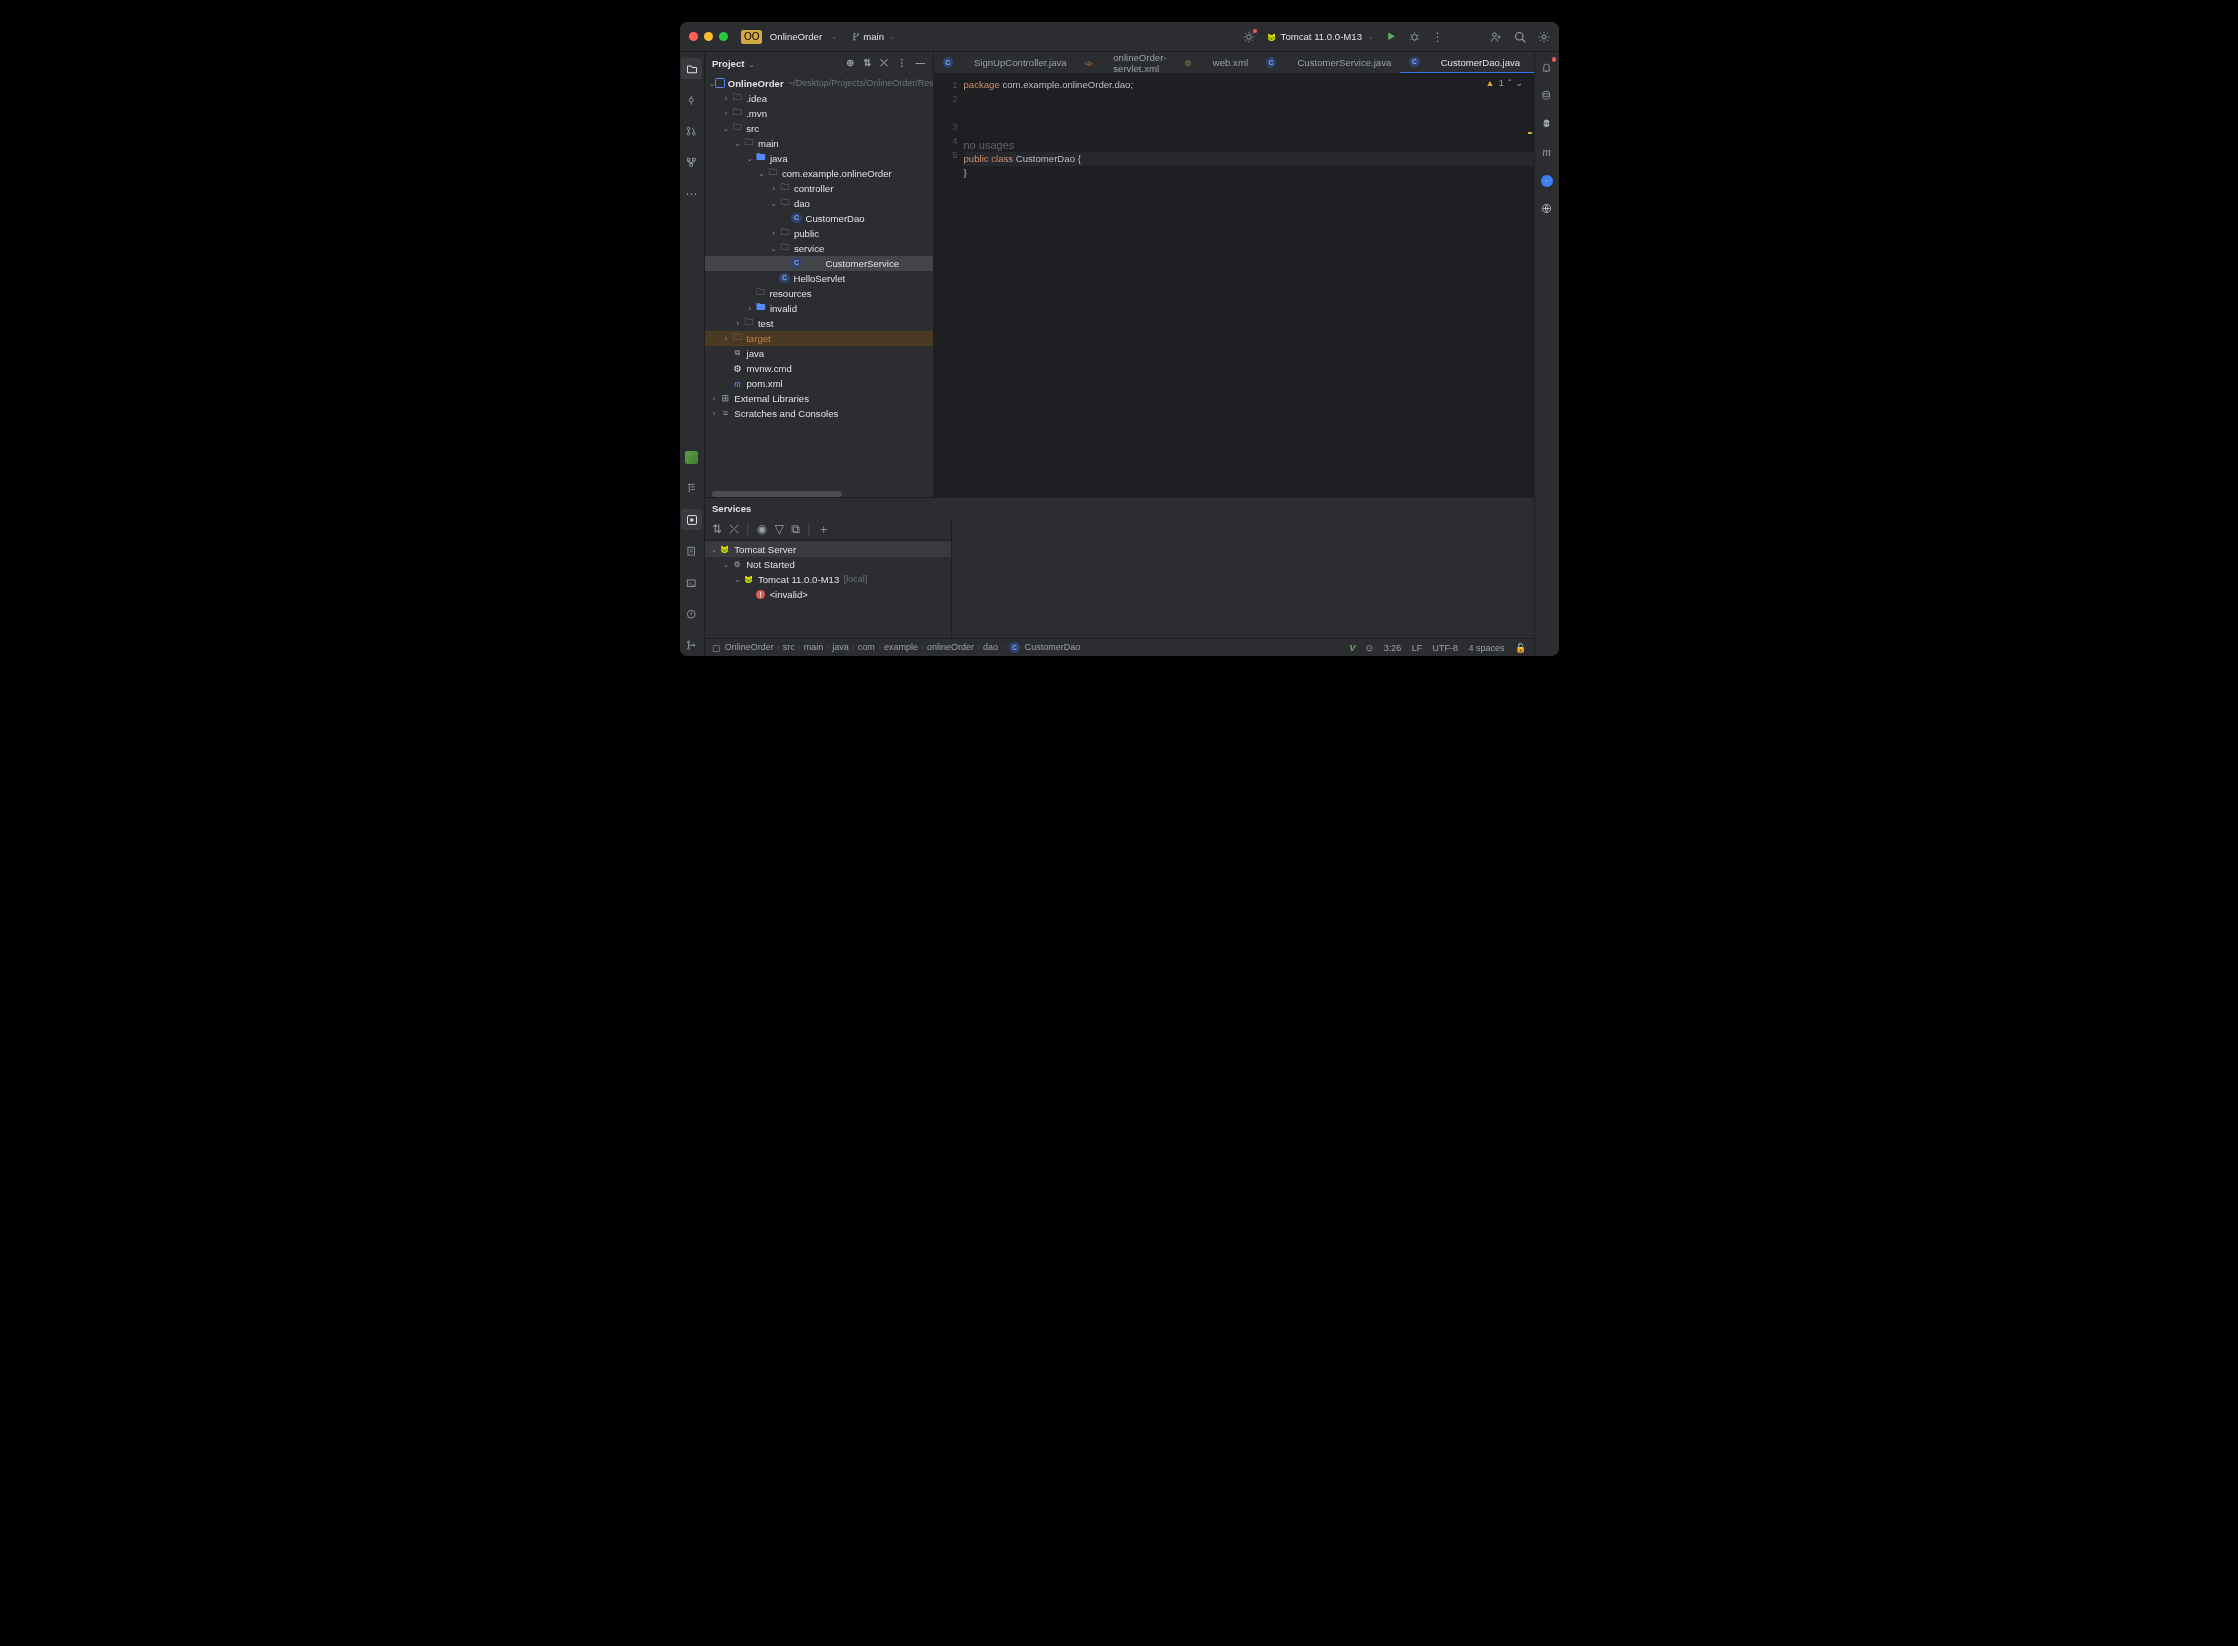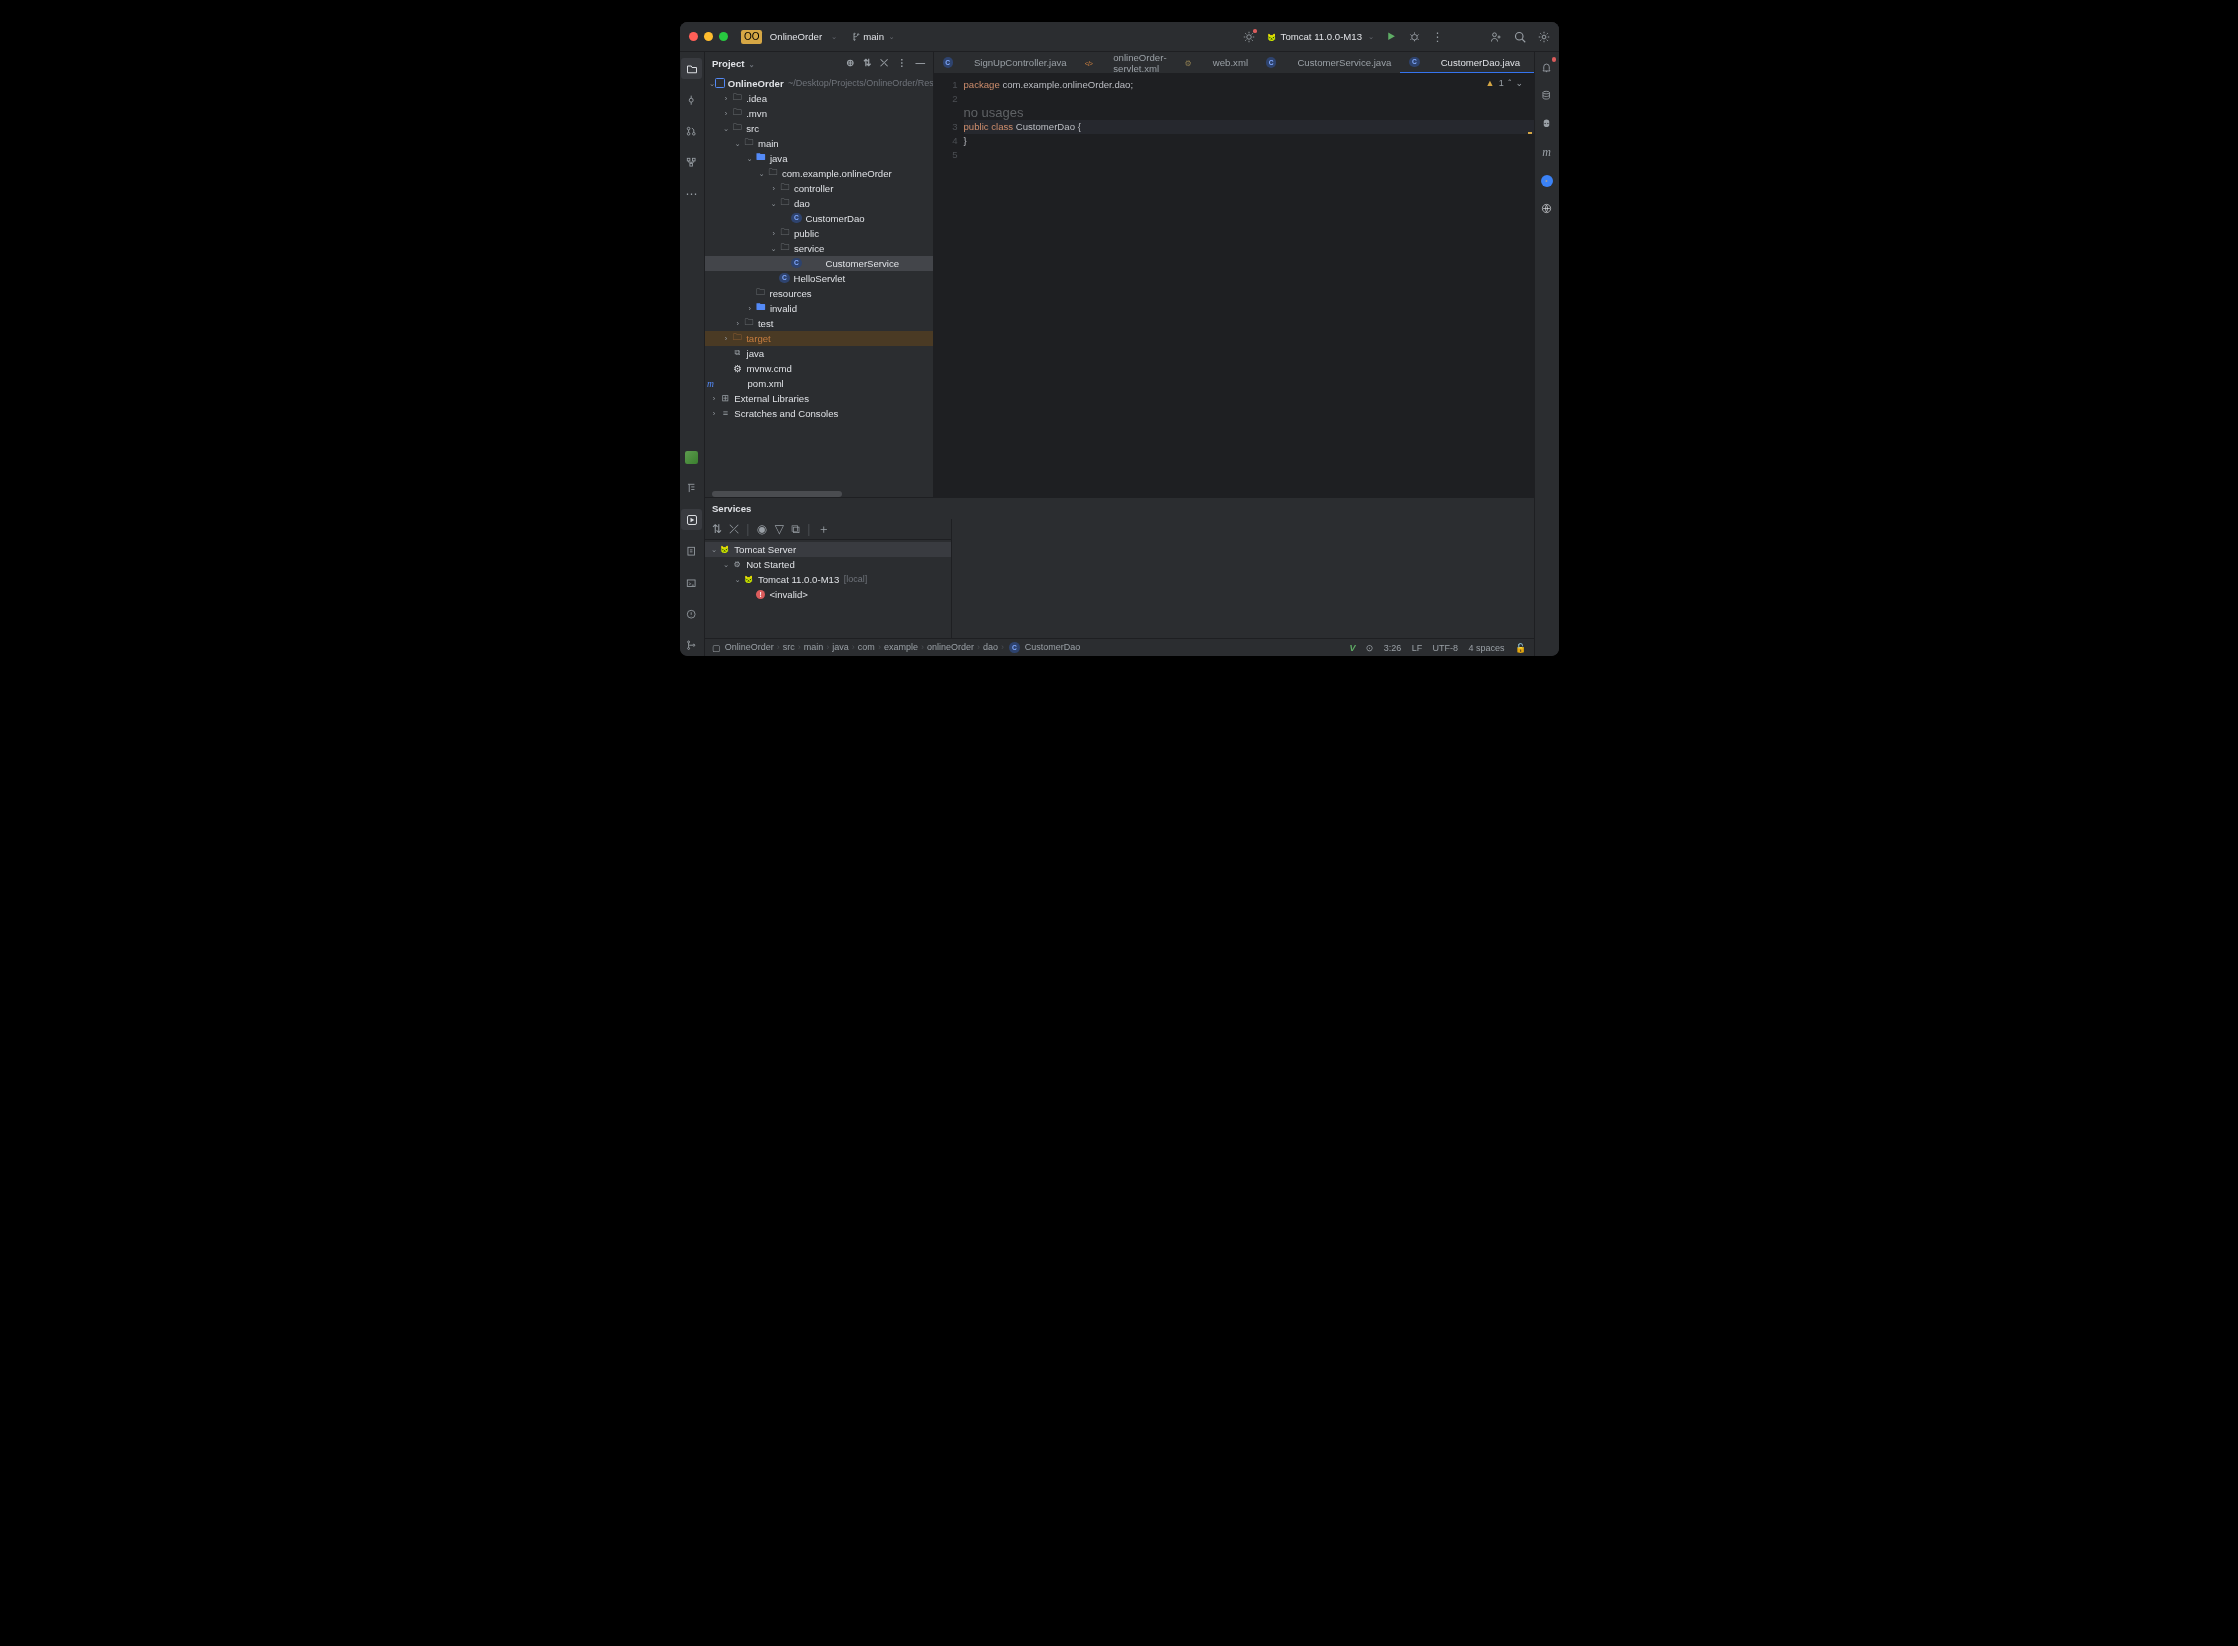--- a/index.html
+++ b/index.html
@@ -64,21 +64,21 @@
 .tabs-right { margin-left: auto; display: flex; gap: 7.4px; padding-right: 7.4px; color: #9aa0a6; }
 
 .editor { flex: 1; display: flex; font-family: "JetBrains Mono", Menlo, monospace; font-size: 9.6px; position: relative; }
 .gutter { width: 30px; text-align: right; color: #4b4e53; padding-top: 4.4px; user-select: none; padding-right: 6px; }
 .gutter div { height: 14px; line-height: 14px; }
 .code { flex: 1; padding-top: 4.4px; position: relative; }
 .code-line { height: 14px; line-height: 14px; white-space: pre; }
 .code-line.current { background: #26282e; }
 .kw { color: #cf8e6d; margin-top: 28px; }
 .ident { color: #bcbec4; }
-.hint { color: #5f6265; font-size: 13px; padding-left: 0; }
+.hint { color: #5f6265; font-size: 11px; padding-left: 0; margin-top: 32px; }
 .editor-badges { position: absolute; top: 4.4px; right: 10.4px; display: flex; align-items: center; gap: 4.4px; font-size: 9px; color: #9aa0a6; }
 .warn-yellow { color: #d6a745; }
 .stripe { position: absolute; right: 0; top: 0; width: 7.4px; height: 100%; }
 .stripe-mark { position: absolute; right: 1.5px; width: 4.4px; height: 1.5px; background: #d6a745; }
 
 
 .services { height: 141px; background: #2b2d30; border-top: 0.7px solid #1e1f22; display: flex; flex-direction: column; }
 .services-header { height: 21px; display: flex; align-items: center; padding: 0 7.4px; color: #dfe1e5; font-size: 9.6px; font-weight: 600; }
 .services-body { flex: 1; display: flex; }
 .services-left { width: 247px; display: flex; flex-direction: column; border-right: 0.7px solid #1e1f22; }
@@ -370,21 +370,21 @@
                 <span class="tree-amber-text">target</span>
               </div>
             <div class="tree-row" style="padding-left:27px;">
                 <span class="tree-icon ico-cmd"></span>
                 <span>java</span>
               </div>
             <div class="tree-row" style="padding-left:27px;">
                 <span class="tree-icon">⚙</span>
                 <span>mvnw.cmd</span>
               </div>
-            <div class="tree-row" style="gap:28px;">
+            <div class="tree-row" style="padding-left:27px;">
                 <span class="tree-icon ico-maven"></span>
                 <span>pom.xml</span>
               </div>
             <div class="tree-row" style="padding-left:4.4px;">
                 <span class="tree-arrow">›</span>
                 <span class="tree-icon ico-lib"></span>
                 <span>External Libraries</span>
               </div>
             <div class="tree-row" style="padding-left:4.4px;">
                 <span class="tree-arrow">›</span>

